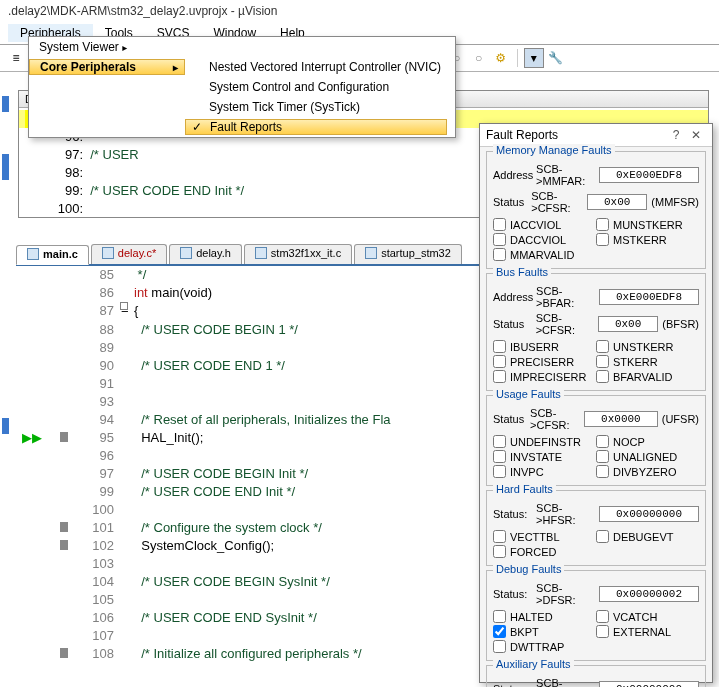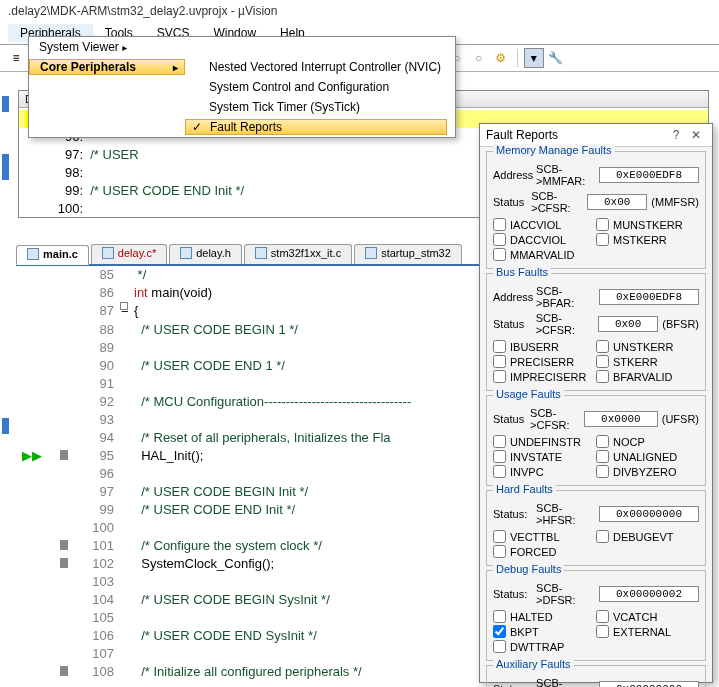--- a/index.html
+++ b/index.html
@@ -215,27 +215,20 @@
     <div class="erow">
       <span class="gut-mark"></span>
       <span class="gut-mark"></span>
       <span class="gut-ln">91</span>
       <span class="gut-box"></span>
       <span class="etxt"></span>
     </div>
     <div class="erow">
       <span class="gut-mark"></span>
       <span class="gut-mark"></span>
-      <span class="gut-ln">92</span>
-      <span class="gut-box"></span>
-      <span class="etxt"><span class="comment">  /* MCU Configuration----------------------------------</span></span>
-    </div>
-    <div class="erow">
-      <span class="gut-mark"></span>
-      <span class="gut-mark"></span>
       <span class="gut-ln">93</span>
       <span class="gut-box"></span>
       <span class="etxt"></span>
     </div>
     <div class="erow">
       <span class="gut-mark"></span>
       <span class="gut-mark"></span>
       <span class="gut-ln">94</span>
       <span class="gut-box"></span>
       <span class="etxt"><span class="comment">  /* Reset of all peripherals, Initializes the Fla</span></span>

